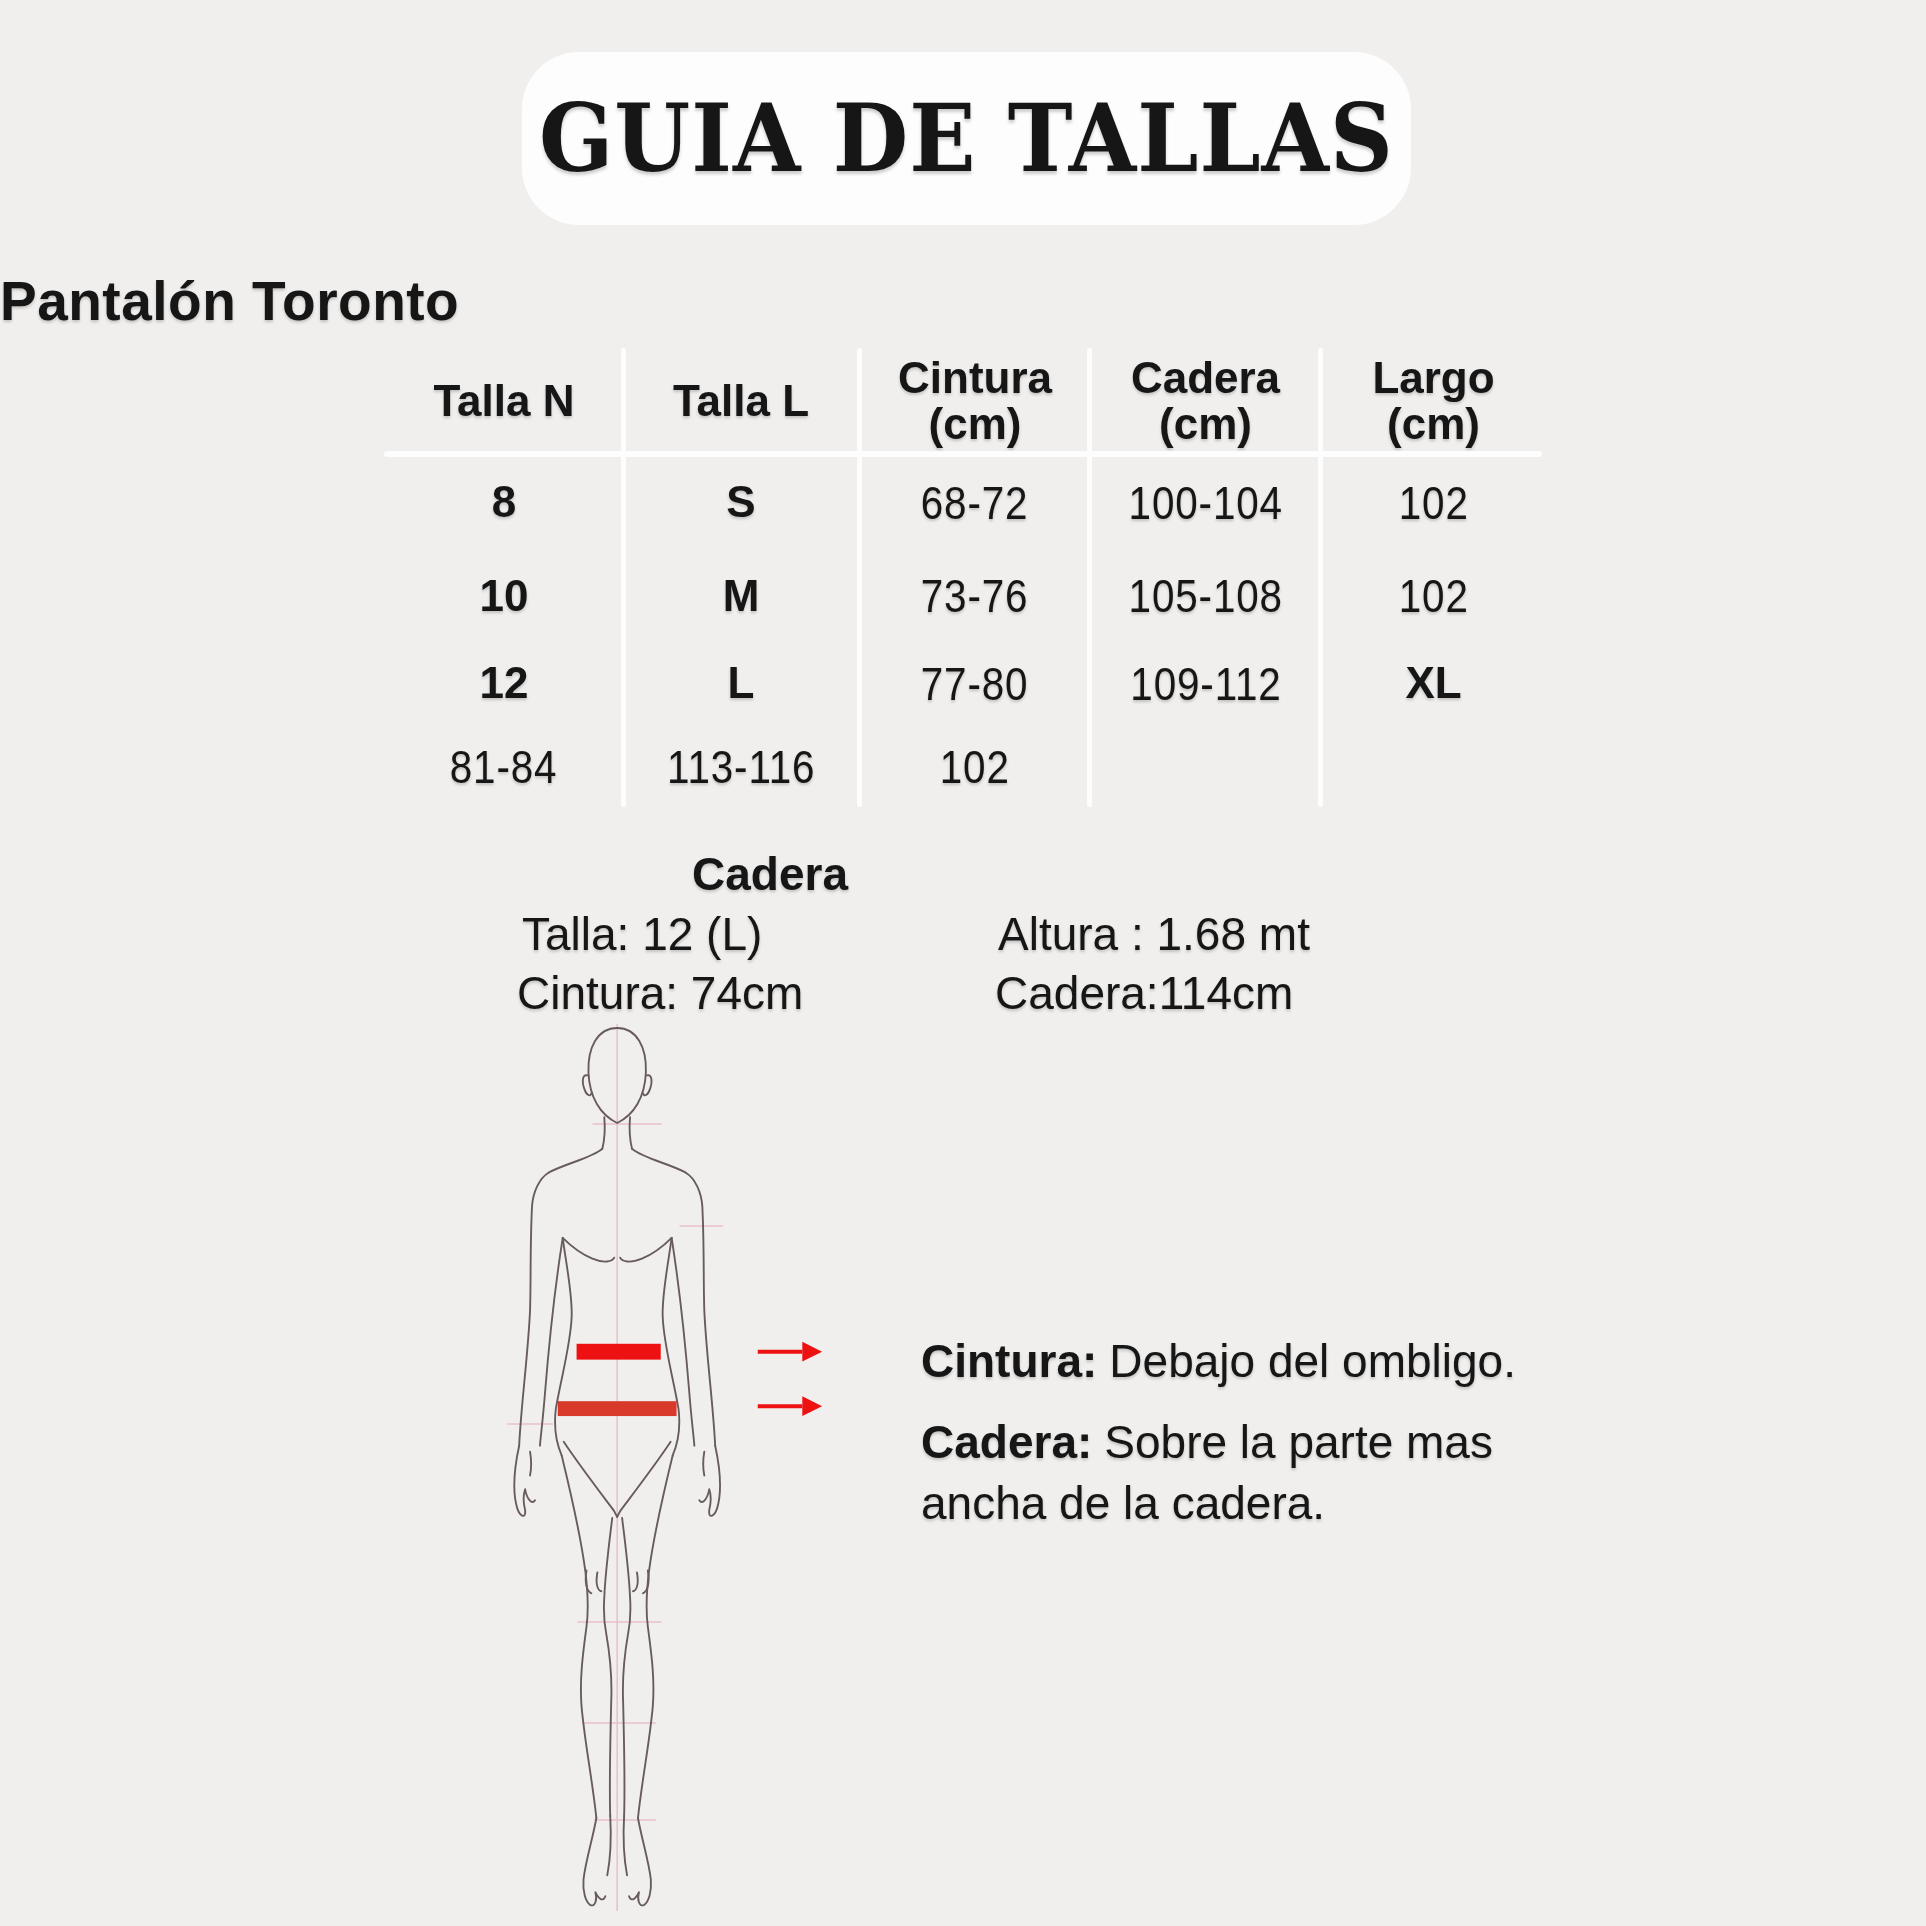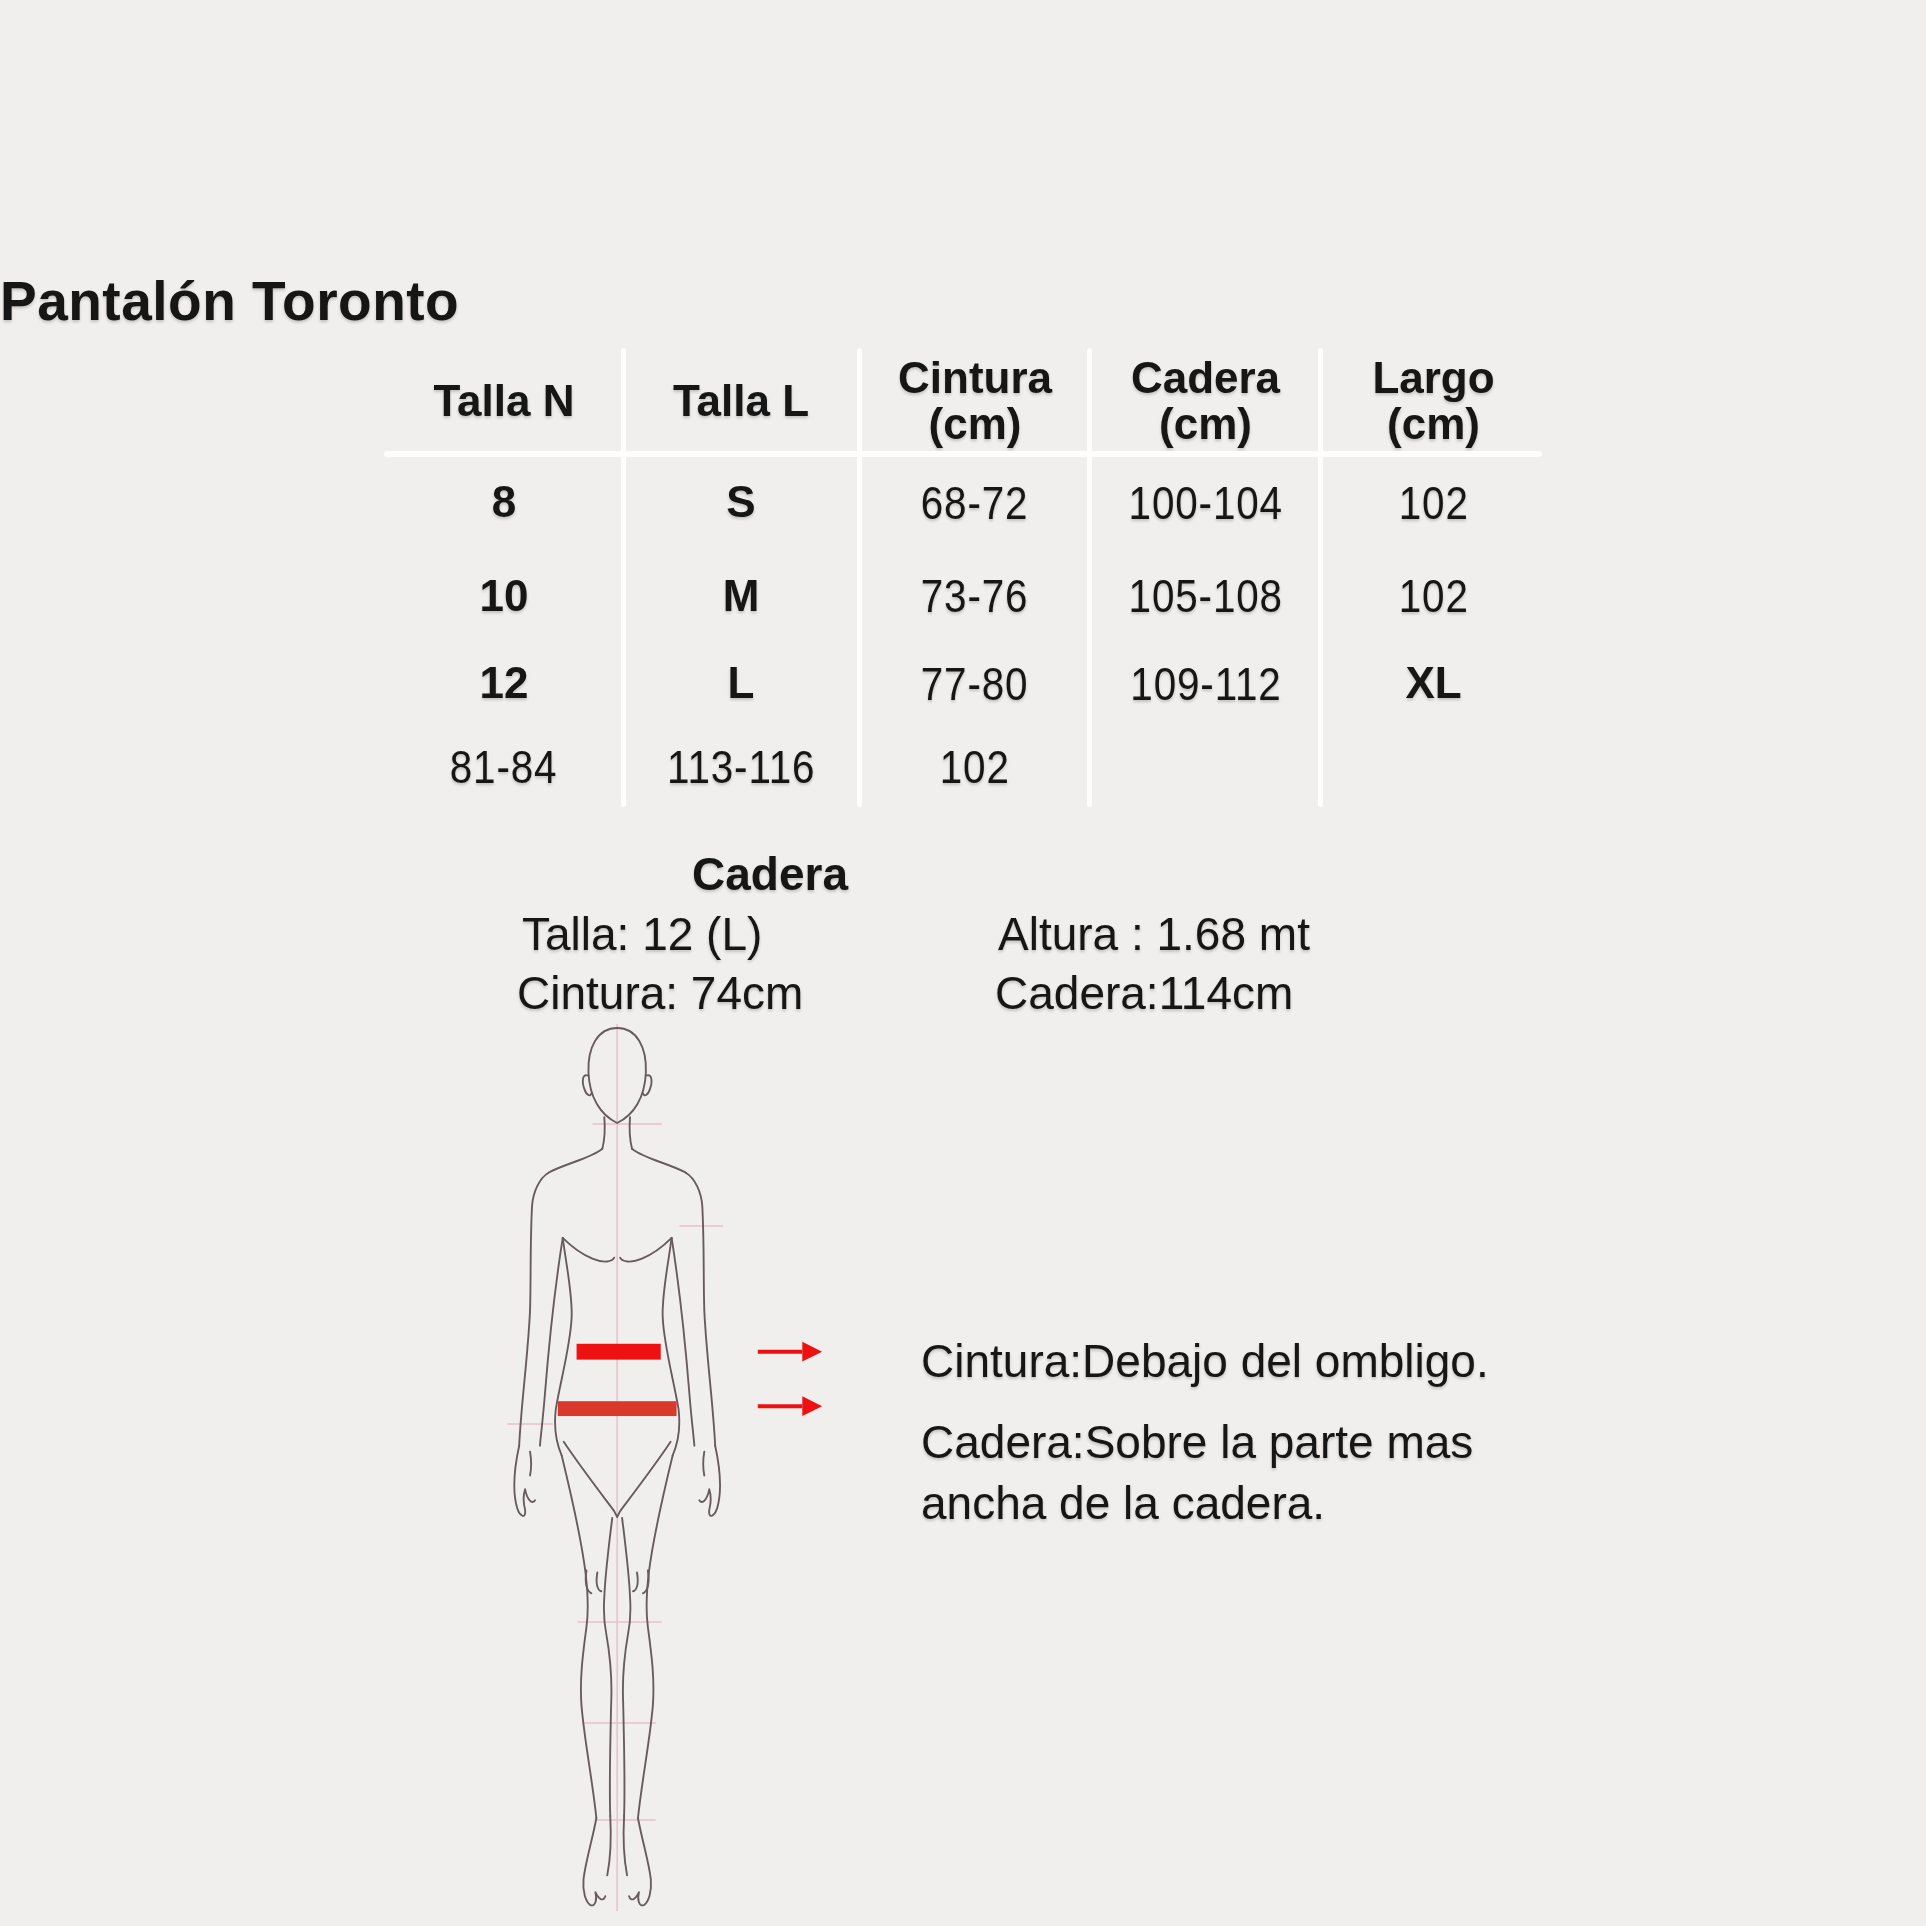--- a/index.html
+++ b/index.html
@@ -35,28 +35,31 @@
   
   .model-heading{position:absolute;left:770px;top:847px;transform:translateX(-50%);
     font-size:46px;font-weight:700}
   .model-line{position:absolute;font-size:46px;font-weight:400;white-space:nowrap}
 
   
   .figure{position:absolute;left:436px;top:1018px;width:396px;height:906px}
 
   
   .note{position:absolute;left:921px;font-size:46px;line-height:61px}
-  .note b{font-weight:400;}
+  .note b{font-weight:700;margin-right:12px}
   .note-hip{width:624px}
 </style>
 </head>
 <body>
 
 <div class="canvas">
 
+  <div class="title-panel">
+    <div class="title-text shadowed">GUIA DE TALLAS</div>
+  </div>
 
   <div class="subtitle shadowed">Pantalón Toronto</div>
 
   <div class="size-table">
     <div class="cell hdr shadowed">
       <div><span>Talla N</span></div>
     </div>
     <div class="cell hdr shadowed">
       <div><span>Talla L</span></div>
     </div>

